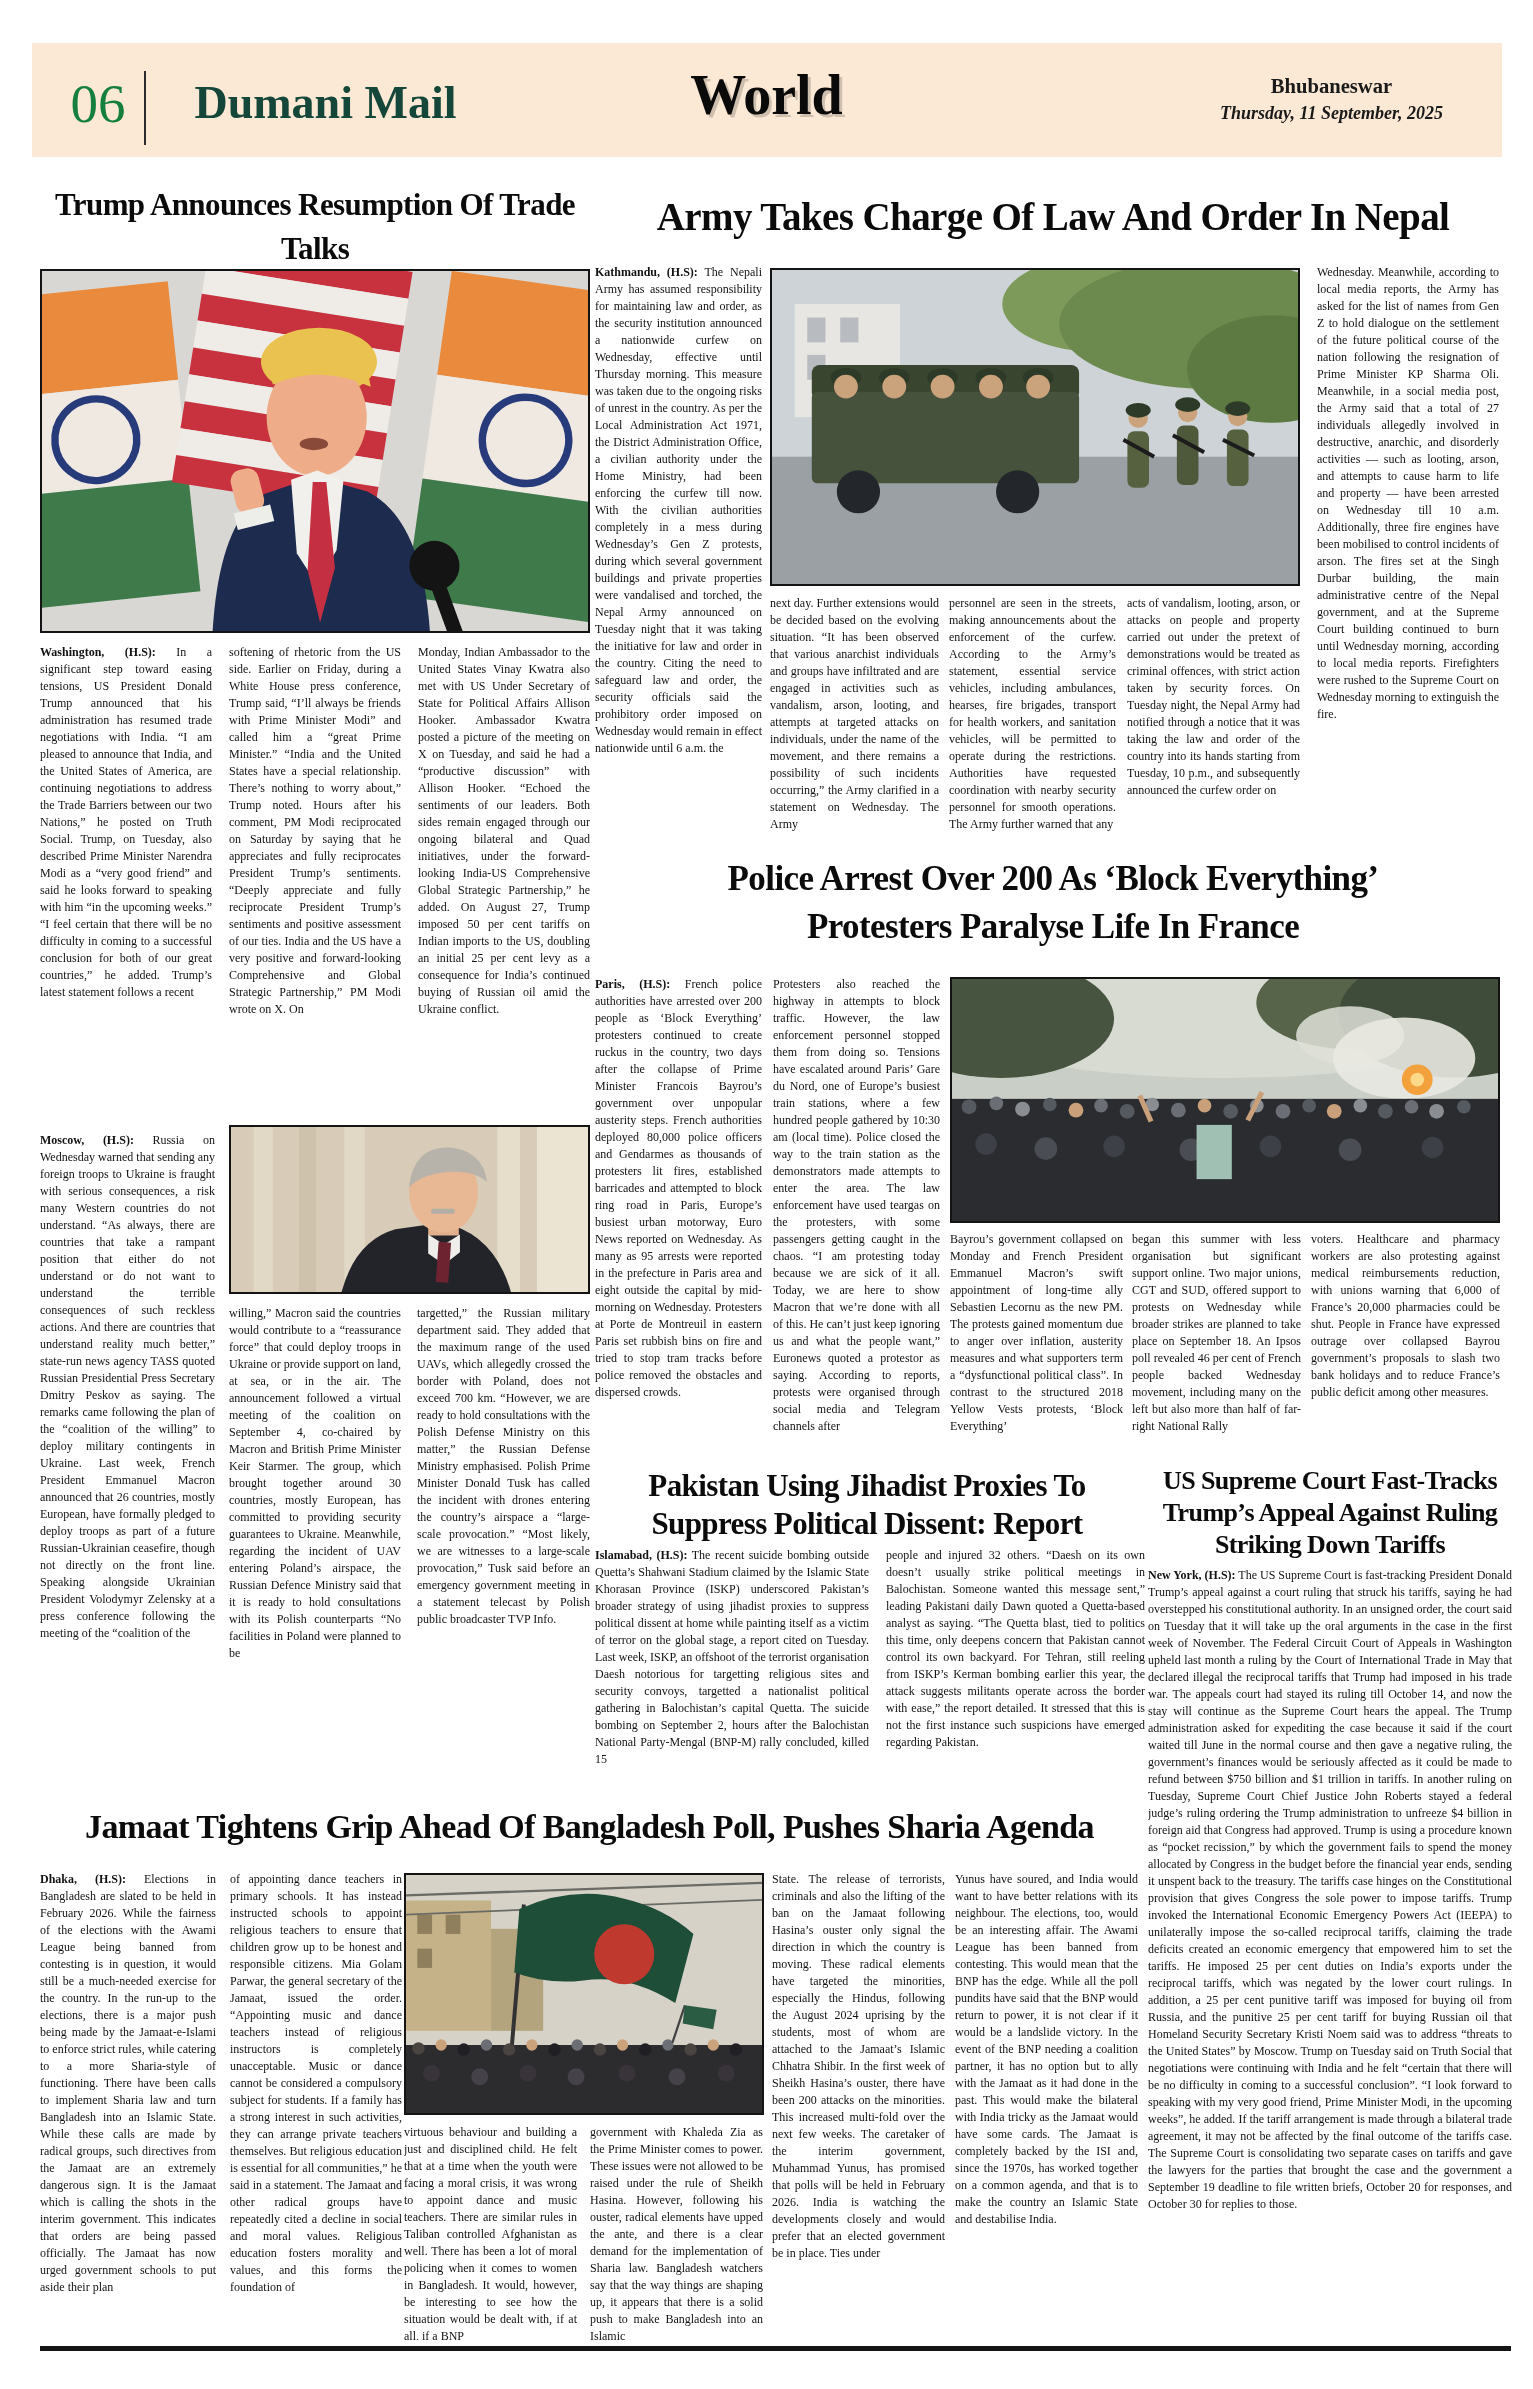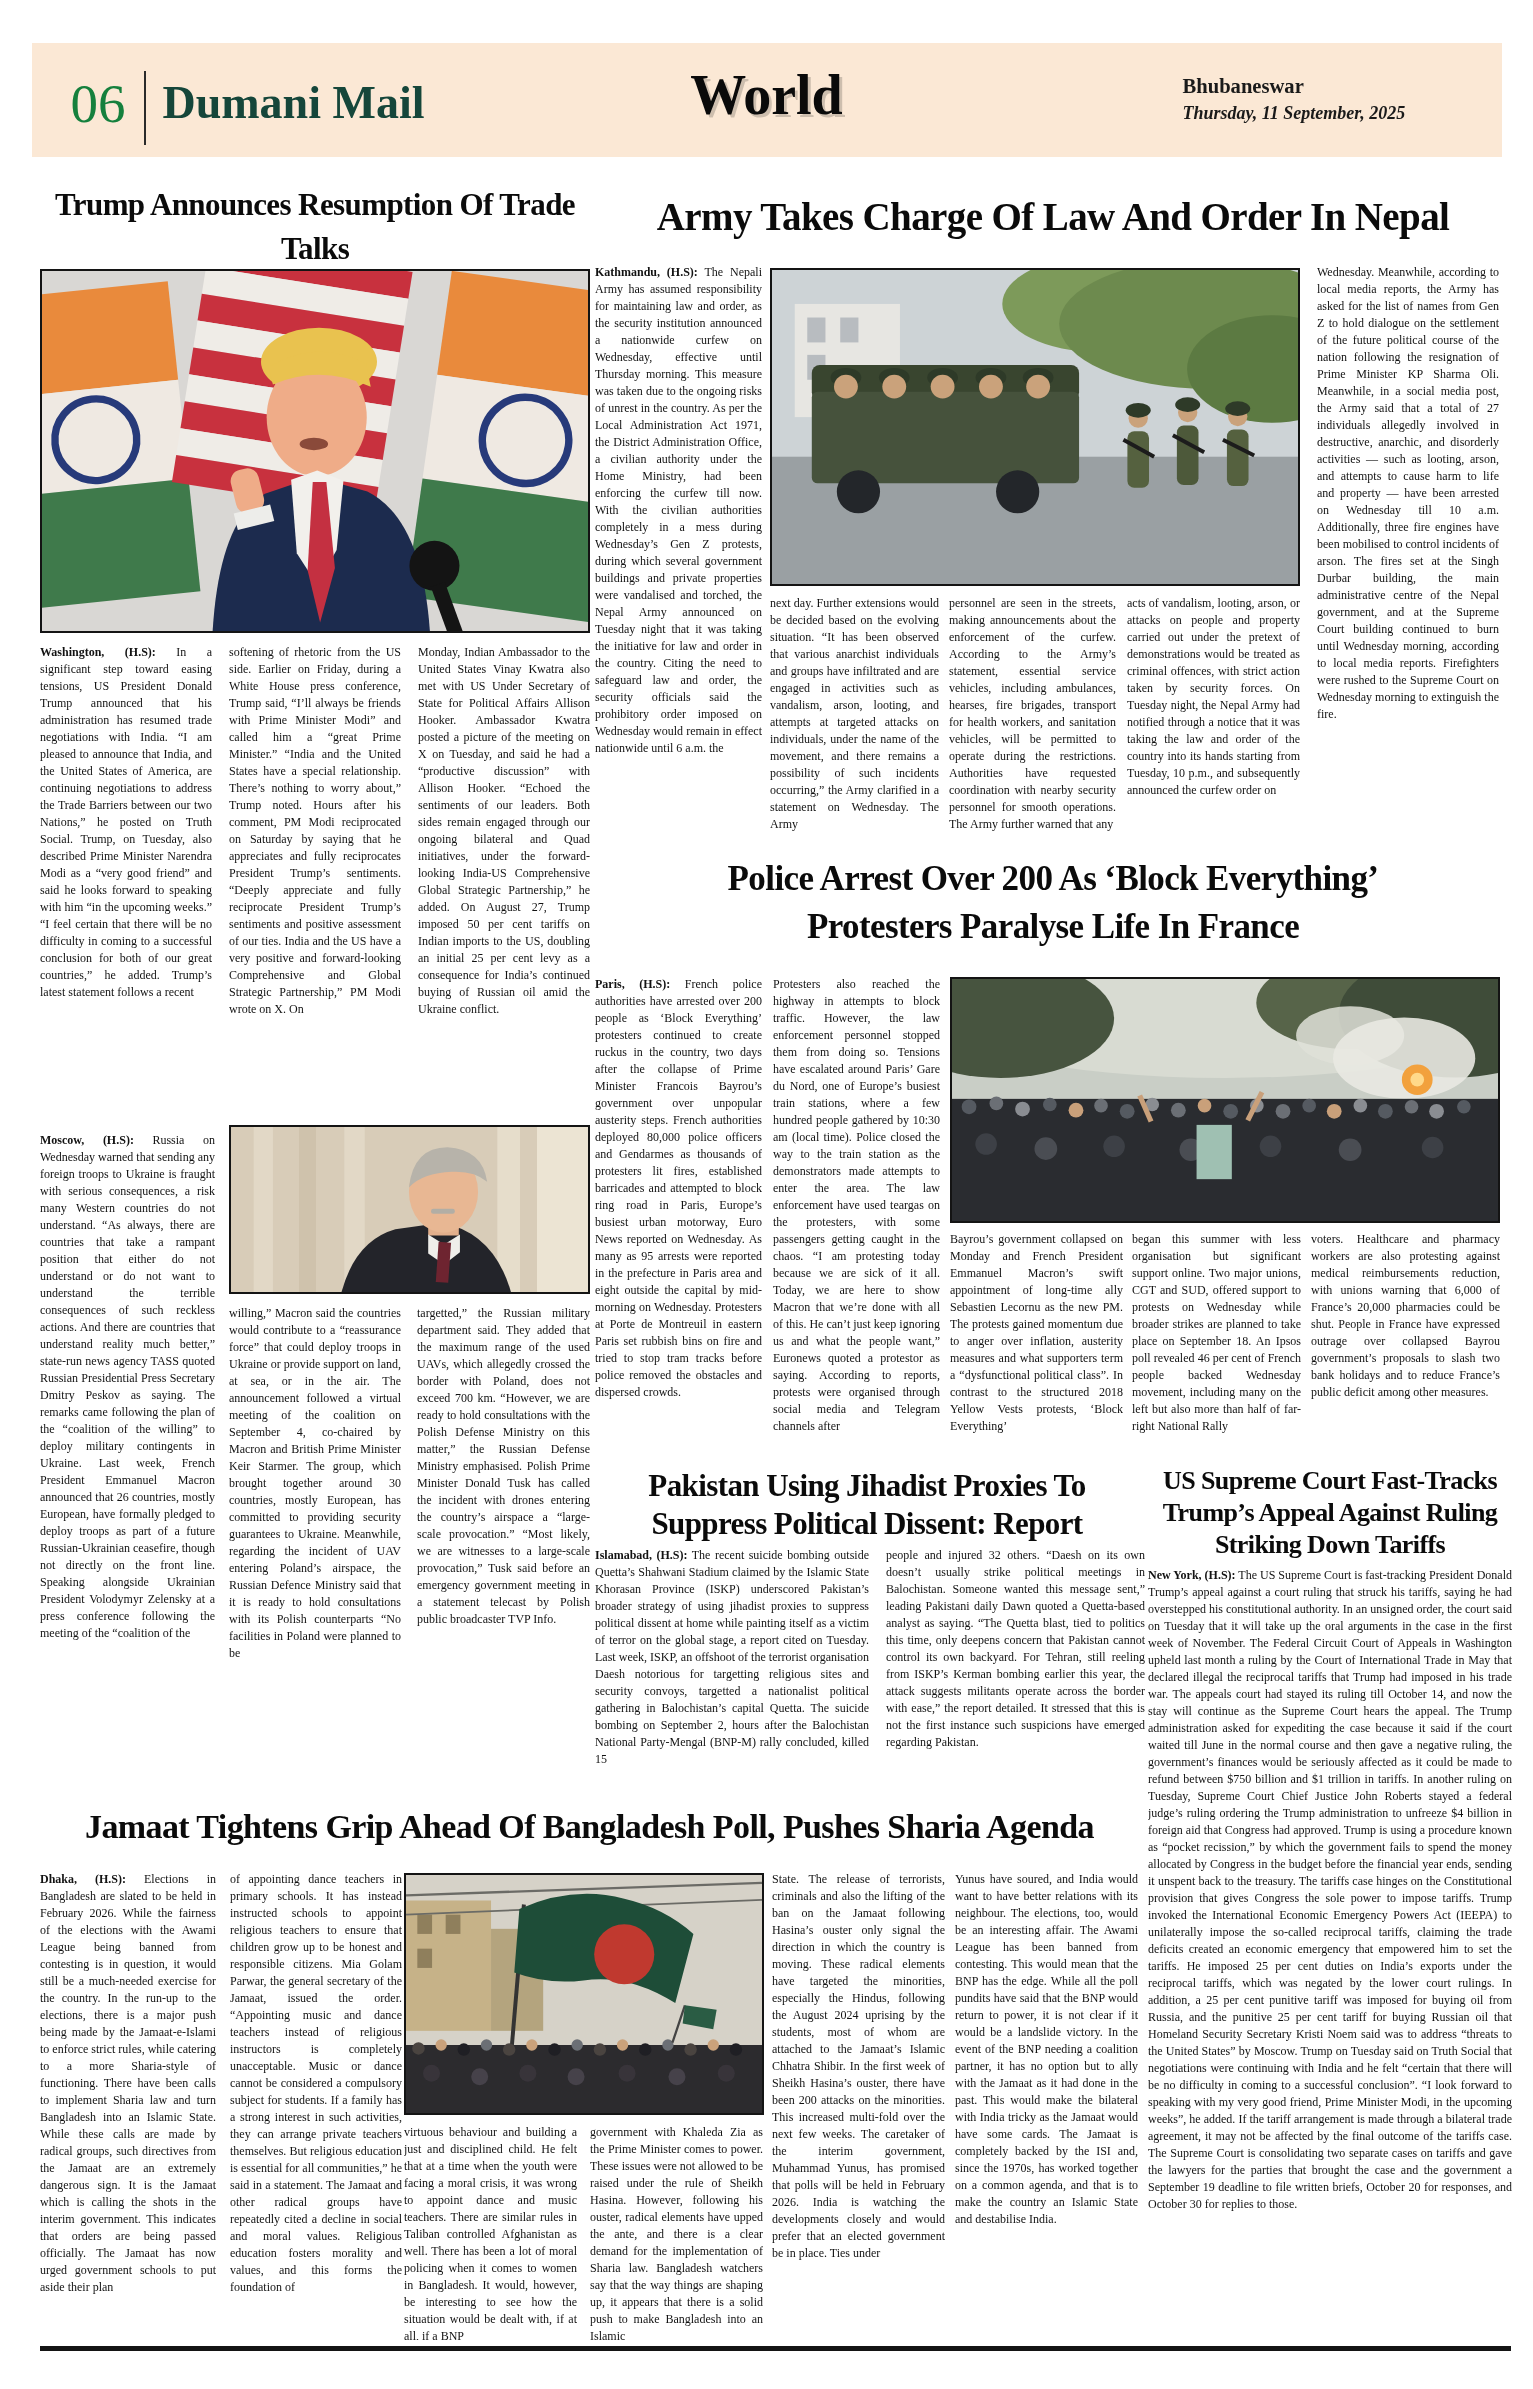--- a/index.html
+++ b/index.html
@@ -2,23 +2,23 @@
 <html style="font-size:9.2px"><head>
 <meta charset="utf-8">
 <style>
   html,body{margin:0;padding:0;background:#9a9a9a;}
   #page{position:relative;width:1533px;height:2389px;background:#ffffff;
         font-family:"Liberation Serif","DejaVu Serif",serif;color:#111;overflow:hidden;}
   .abs{position:absolute;box-sizing:border-box;}
   figure{margin:0;}
   .band{background:#fbe8d5;}
   .pageno{font-weight:normal;color:#15803d;}
-  .masthead{color:#15463a;font-weight:bold;letter-spacing:0px;}
+  .masthead{color:#15463a;font-weight:bold;letter-spacing:0px;margin-left:32px;}
   .world{font-weight:bold;color:#0a0a0a;text-align:center;text-shadow:2.9px 2.9px 0 rgba(0,0,0,0.18);}
-  .edition{text-align:left;font-weight:bold;color:#1a1a1a;}
+  .edition{text-align:center;font-weight:bold;color:#1a1a1a;}
   .headline{font-weight:bold;text-align:center;color:#0b0b0b;letter-spacing:-0.6px;}
   .headline span{display:block;}
   .body-text{font-size:12px;line-height:17px;text-align:justify;overflow:hidden;color:#121212;}
   .dateline{font-weight:bold;}
   .photo{border:2.3px solid #141414;background:#cfcfcf;overflow:hidden;}
   .photo svg{display:block;width:100%;height:100%;}
   .rule{background:#141414;}
   .vdiv{background:#2b2b2b;}
 </style>
 </head>

